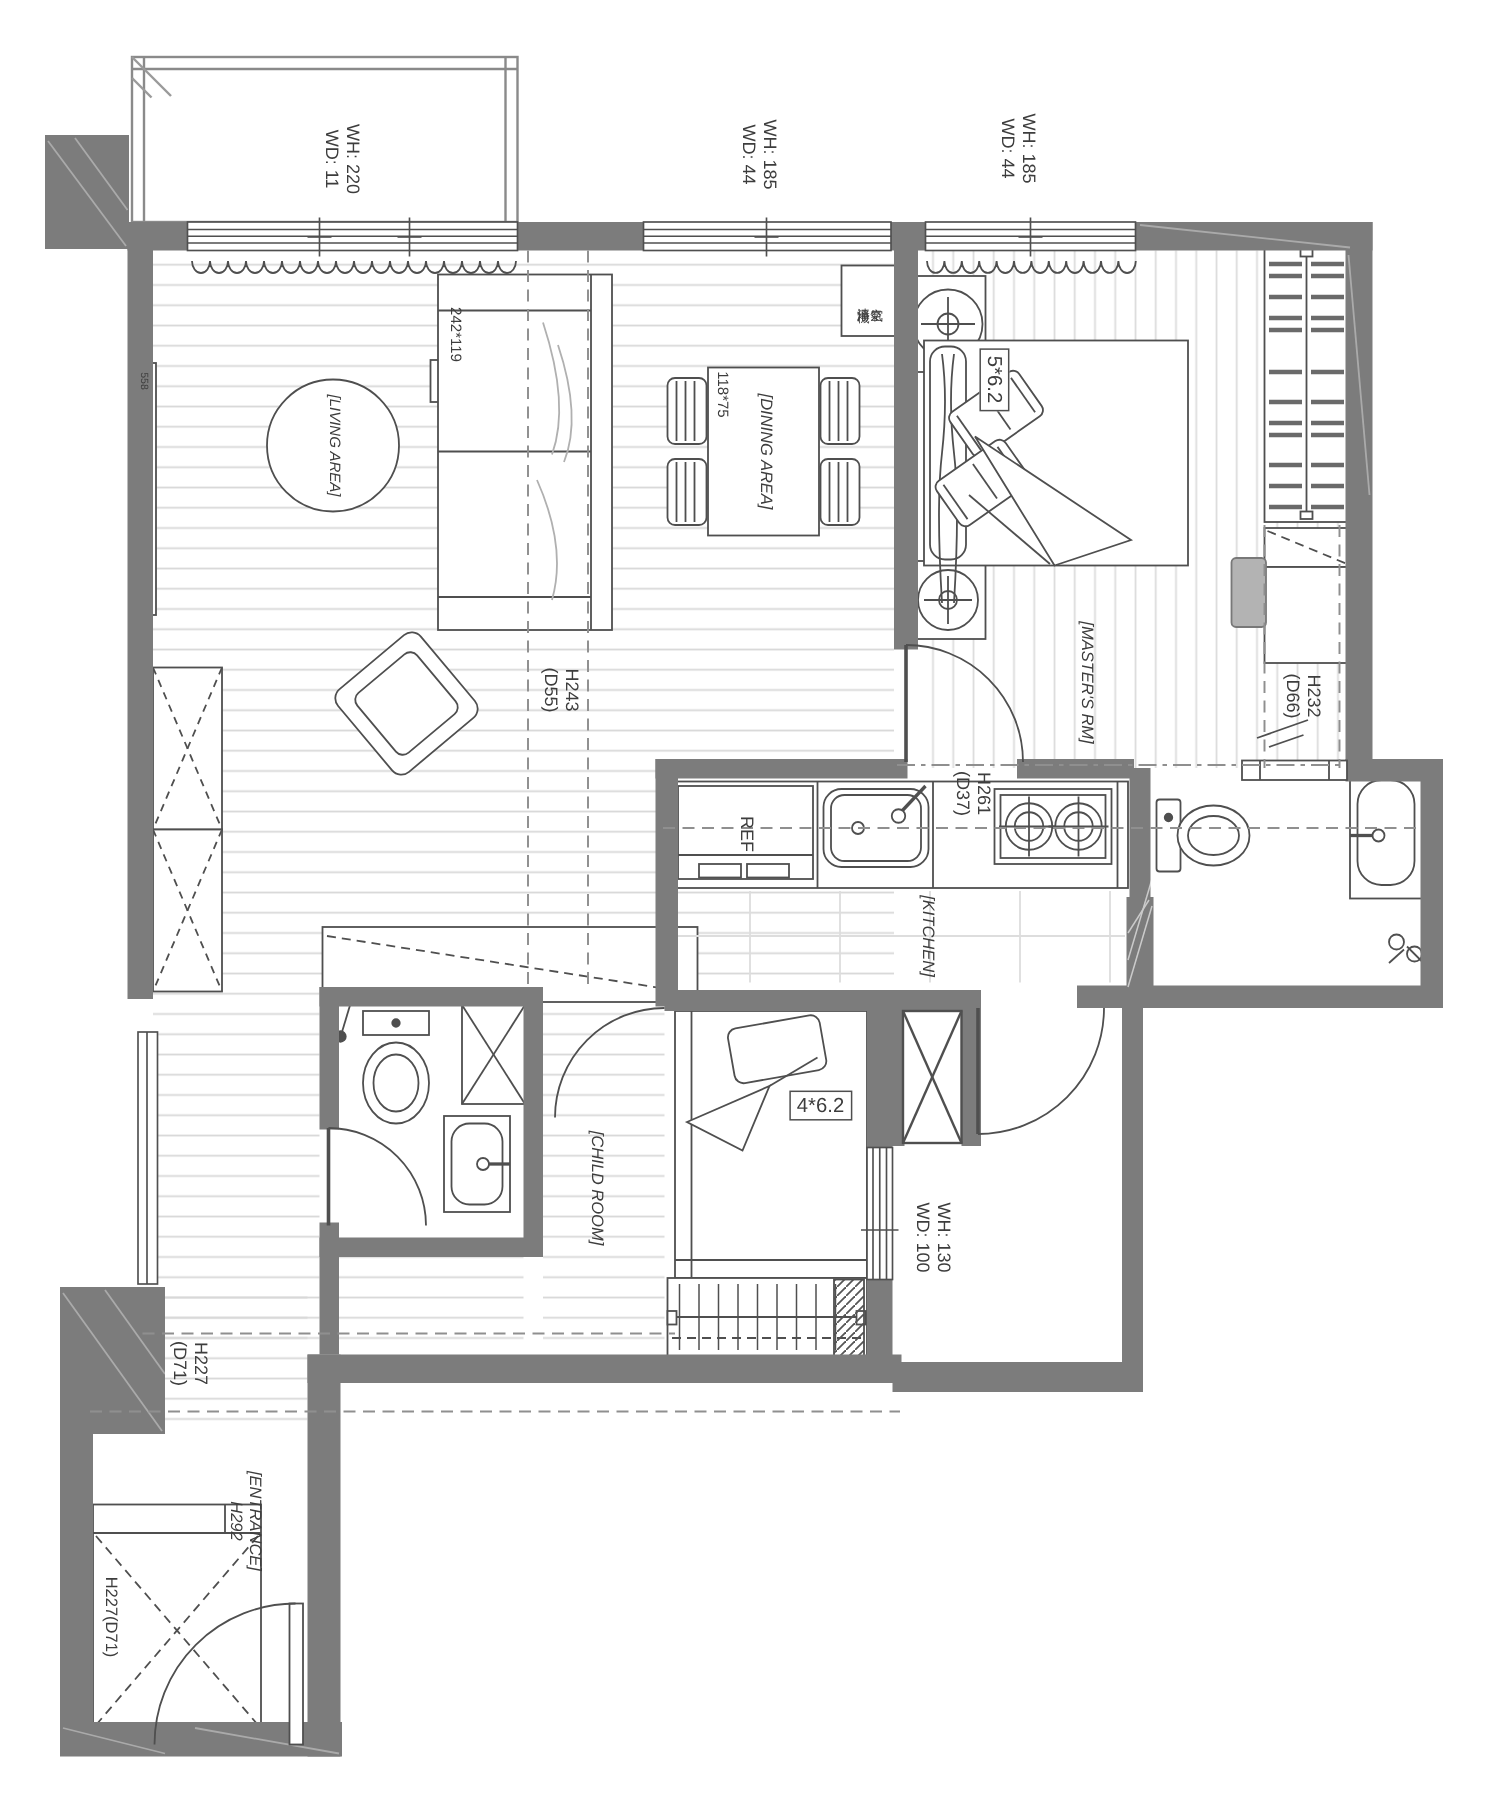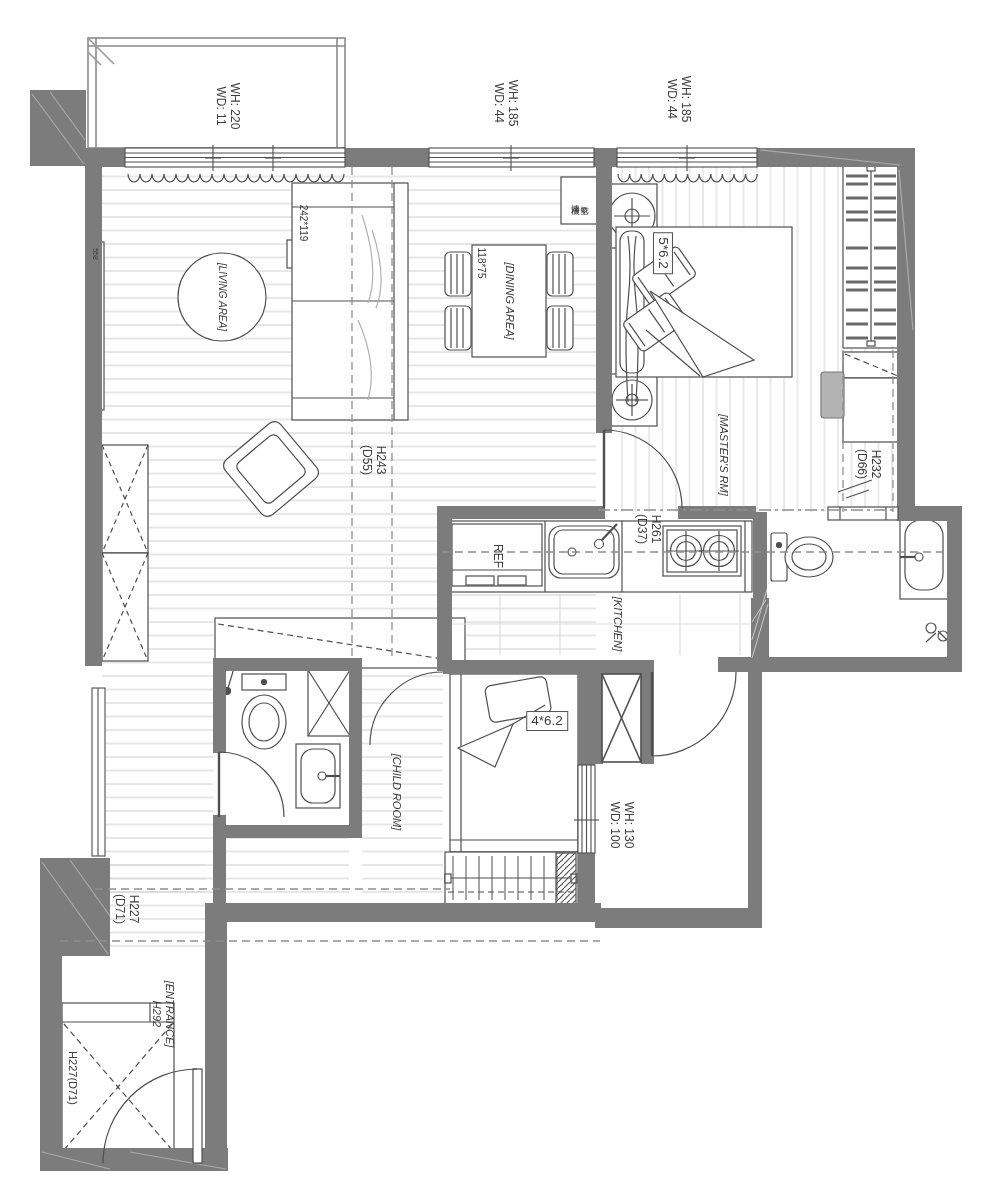--- a/index.html
+++ b/index.html
@@ -438,21 +438,21 @@
 </div>
 <div class="lbl" style="left:498px;top:556px">
   <div>REF</div>
 </div>
 <div class="lbl it s11" style="left:618px;top:624px">
   <div>[KITCHEN]</div>
 </div>
 <div class="lbl it s11" style="left:397px;top:792px">
   <div>[CHILD ROOM]</div>
 </div>
-<div class="lbl h box s13" style="left:547px;top:721px">
+<div class="lbl h box s13" style="left:547px;top:737px">
   <div>4*6.2</div>
 </div>
 <div class="lbl" style="left:622px;top:825px">
   <div>WH: 130</div>
       <div>WD: 100</div>
 </div>
 <div class="lbl" style="left:127px;top:909px">
   <div>H227</div>
       <div>(D71)</div>
 </div>

